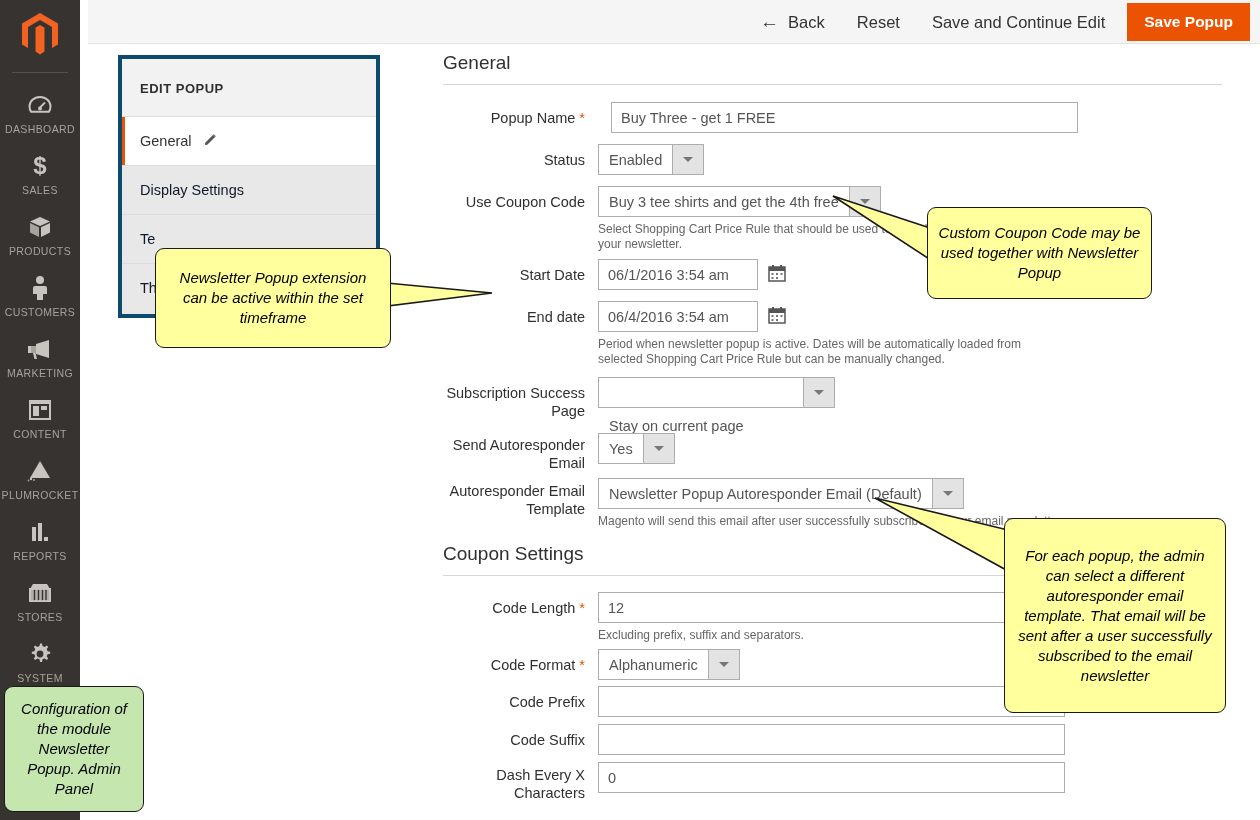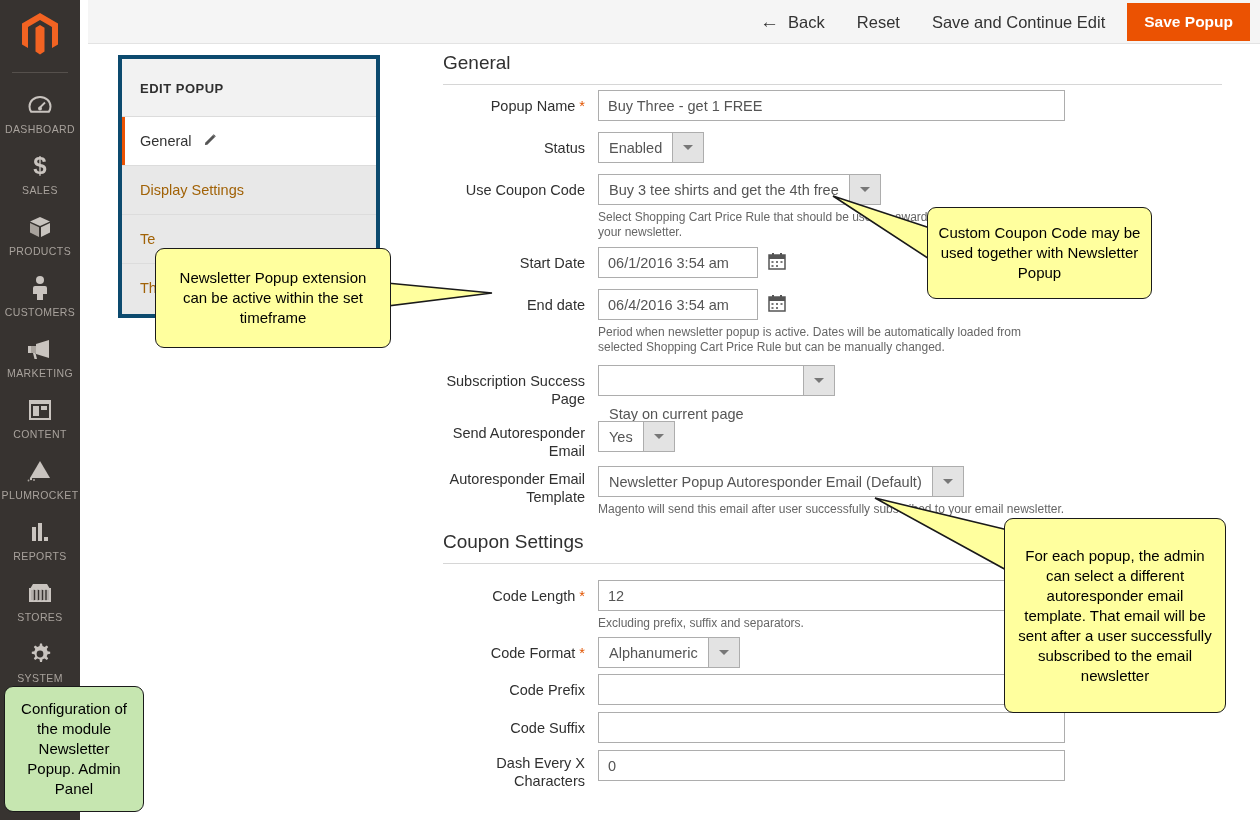--- a/index.html
+++ b/index.html
@@ -63,21 +63,21 @@
     background: #e8e8e8; border: 4px solid #0c4a6e;
     padding-bottom: 2px;
   }
   .tabs-title {
     font-size: 13px; font-weight: bold; color: #303030;
     letter-spacing: .5px; padding: 22px 18px 20px 18px;
     border-bottom: 1px solid #dcdcdc; background: #f2f2f2;
   }
   .tab-row {
     position: relative; padding: 16px 18px; font-size: 14.5px;
-    color: #a16207; cursor: pointer; border-bottom: 1px solid #dcdcdc;
+    color: #0f172a; cursor: pointer; border-bottom: 1px solid #dcdcdc;
     display: flex; align-items: center; gap: 12px;
   }
   .tab-row.active {
     background: #ffffff; color: #333;
   }
   .tab-row.active::before {
     content: ""; position: absolute; left: 0; top: 0; bottom: 0;
     width: 3px; background: #eb5202;
   }
   .pencil { width: 13px; height: 13px; }
@@ -130,21 +130,21 @@
   }
 
   .date-row { display: flex; align-items: center; gap: 10px; }
   .cal-ico { width: 18px; height: 18px; cursor: pointer; }
 
   
   .callout {
     position: absolute; background: #ffff9e; border: 1.6px solid #1a1a1a;
     border-radius: 9px; color: #000; text-align: center;
     font-size: 15px; line-height: 20px; padding: 9px 10px;
-    z-index: 40; font-family: "Liberation Sans", sans-serif;
+    z-index: 40; font-family: "Liberation Sans", sans-serif; font-style: italic;
   }
   .callout.green { background: #c6e6b0; }
   .pointer-svg { position: absolute; z-index: 39; overflow: visible; }
 </style>
 </head>
 <body>
 
 <div id="root">
 
   <div class="admin-sidebar">
@@ -301,21 +301,21 @@
 
     <div class="tab-row" style="border-bottom:none;">
       <span>Th</span>
     </div>
   </div>
 
   <div class="form-area">
 
     <div class="section-title">General</div>
 
-    <div class="frow" style="margin-top:5px;">
+    <div class="frow" style="margin-top:17px;gap:13px;">
       <div class="flabel">
         <span>Popup Name</span><span class="req">*</span>
       </div>
       <div class="fctl">
         <input class="txt-input" style="width: 467px;" value="Buy Three - get 1 FREE">
       </div>
     </div>
 
     <div class="frow" style="margin-top:11px;">
       <div class="flabel">Status</div>

